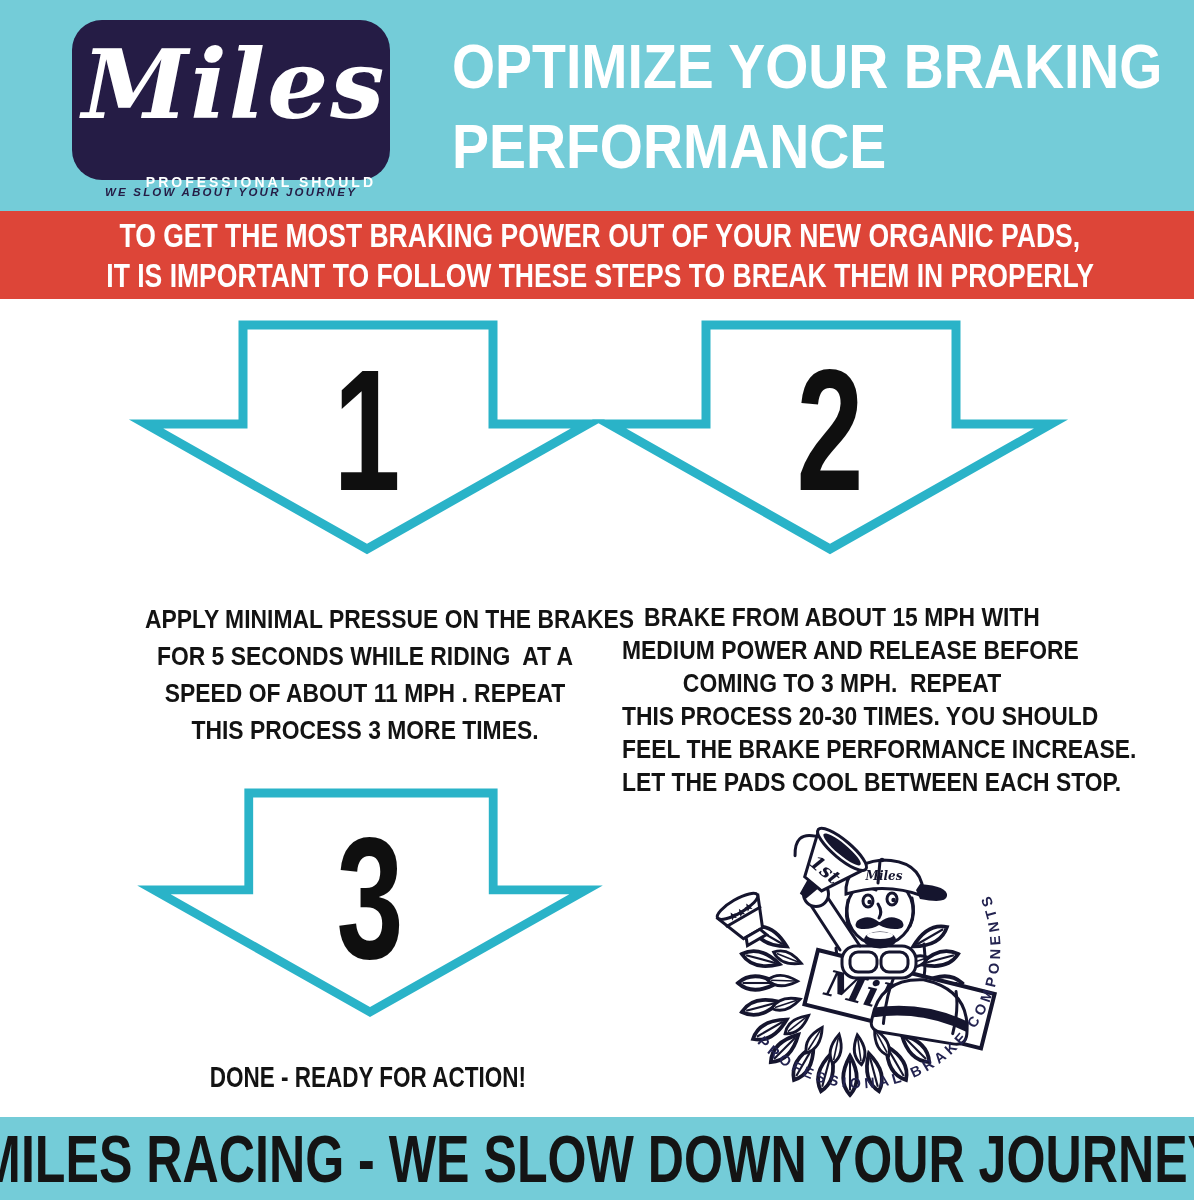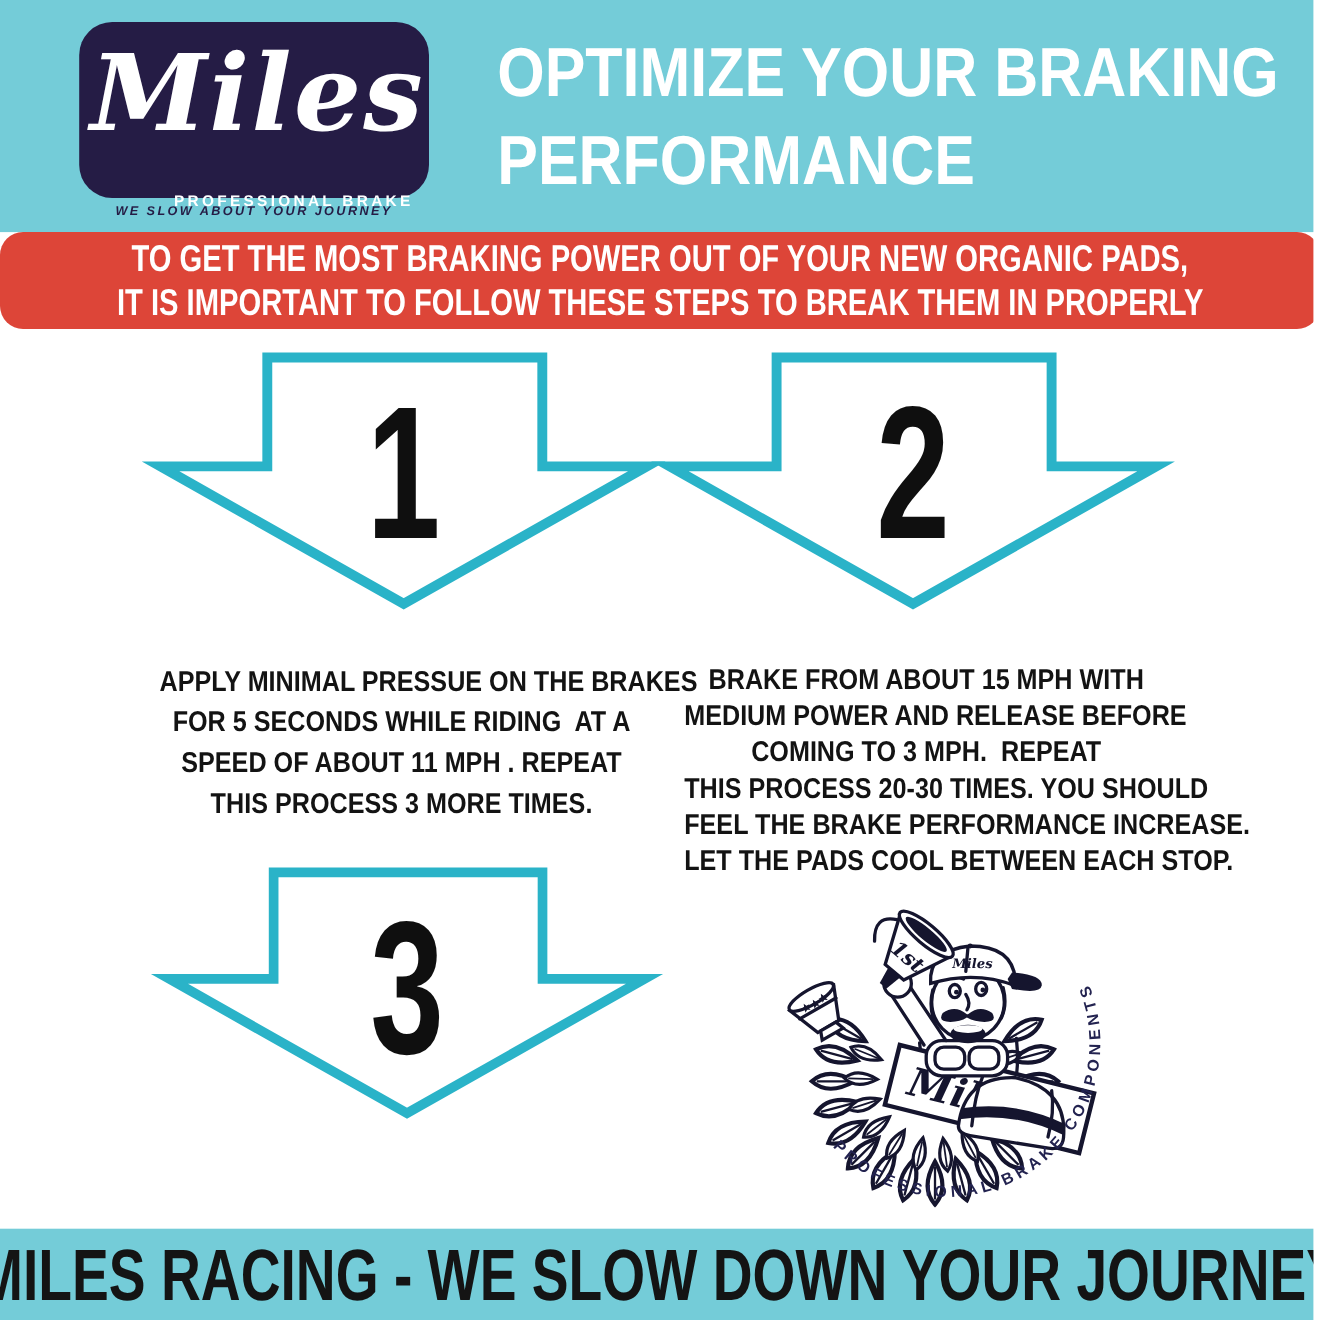--- a/index.html
+++ b/index.html
@@ -18,21 +18,21 @@
   .logo-sub{position:absolute;right:14px;top:112px;text-align:center;color:#fff;
     font-size:14px;font-weight:bold;letter-spacing:3px;line-height:20px;white-space:pre;}
   .logo-tagline{position:absolute;left:72px;top:186px;width:318px;text-align:center;
     color:var(--navy);font-size:11.5px;font-weight:bold;font-style:italic;letter-spacing:2.2px;white-space:pre;}
   .title{position:absolute;left:452px;top:26px;color:#fff;font-weight:bold;}
   .title .line{display:block;font-size:63px;line-height:80px;white-space:pre;
     transform:scaleX(.88);transform-origin:left center;}
 
   
   .redband{position:absolute;left:0;top:211px;width:1200px;height:88px;background:var(--red);
-    display:flex;flex-direction:column;align-items:center;justify-content:center;border-radius:21px;}
+    display:flex;flex-direction:column;align-items:center;justify-content:center;}
   .redband .line{color:#fff;font-weight:bold;font-size:34px;line-height:40px;white-space:pre;
     display:inline-block;transform:scaleX(.78);transform-origin:center;}
 
   
   .arrow{position:absolute;overflow:visible;}
   .arrow polygon{fill:#fff;stroke:var(--arrow);stroke-width:9;stroke-miterlimit:10;}
   .a1{left:142px;top:320px;width:450px;height:236px;}
   .a2{left:605px;top:320px;width:450px;height:236px;}
   .a3{left:150px;top:788px;width:440px;height:231px;}
   .num{position:absolute;text-align:center;color:#0f0f0f;font-weight:bold;
@@ -71,21 +71,21 @@
 </style>
 </head>
 <body>
 
 <div class="poster">
 
   <div class="header">
     <div class="logo-box">
       <div class="logo-script">Miles</div>
       <div class="logo-sub">
-        <div>PROFESSIONAL BRAKE</div>
+        <div>PROFESSIONAL SHOULD</div>
         <div>COMPONENTS</div>
       </div>
     </div>
     <div class="logo-tagline">WE SLOW ABOUT YOUR JOURNEY</div>
     <h1 class="title">
       <span class="line">OPTIMIZE YOUR BRAKING</span>
       <span class="line">PERFORMANCE</span>
     </h1>
   </div>
 
@@ -117,20 +117,23 @@
 
   <div class="steptext s2">
     <span class="line">BRAKE FROM ABOUT 15 MPH WITH</span>
     <span class="line">MEDIUM POWER AND RELEASE BEFORE</span>
     <span class="line">COMING TO 3 MPH.  REPEAT</span>
     <span class="line">THIS PROCESS 20-30 TIMES. YOU SHOULD</span>
     <span class="line">FEEL THE BRAKE PERFORMANCE INCREASE.</span>
     <span class="line">LET THE PADS COOL BETWEEN EACH STOP.</span>
   </div>
 
+  <div class="done">
+    <span class="line">DONE - READY FOR ACTION!</span>
+  </div>
 
   <svg class="mascot" viewBox="0 0 345 302">
     <defs>
       <g id="lf">
         <path d="M0,-16 Q9,-6 0,10 Q-9,-6 0,-16 Z" fill="#fff" stroke="#15152e" stroke-width="2.5"></path>
         <path d="M0,-13 L0,7" stroke="#15152e" stroke-width="1.4"></path>
       </g>
       <path id="st" d="M0,-4.2 L1.2,-1.3 L4.2,-1.1 L1.9,0.9 L2.7,3.8 L0,2.1 L-2.7,3.8 L-1.9,0.9 L-4.2,-1.1 L-1.2,-1.3 Z" fill="#15152e"></path>
       <path id="ringPath" d="M 63 240 A 140 140 0 1 0 229 23" fill="none"></path>
     </defs>

